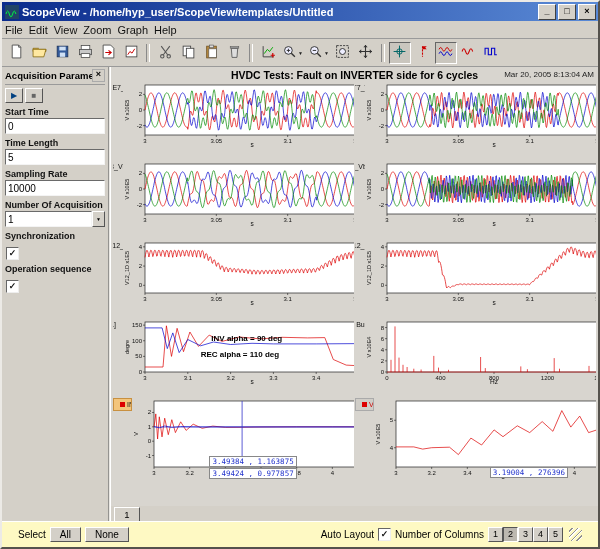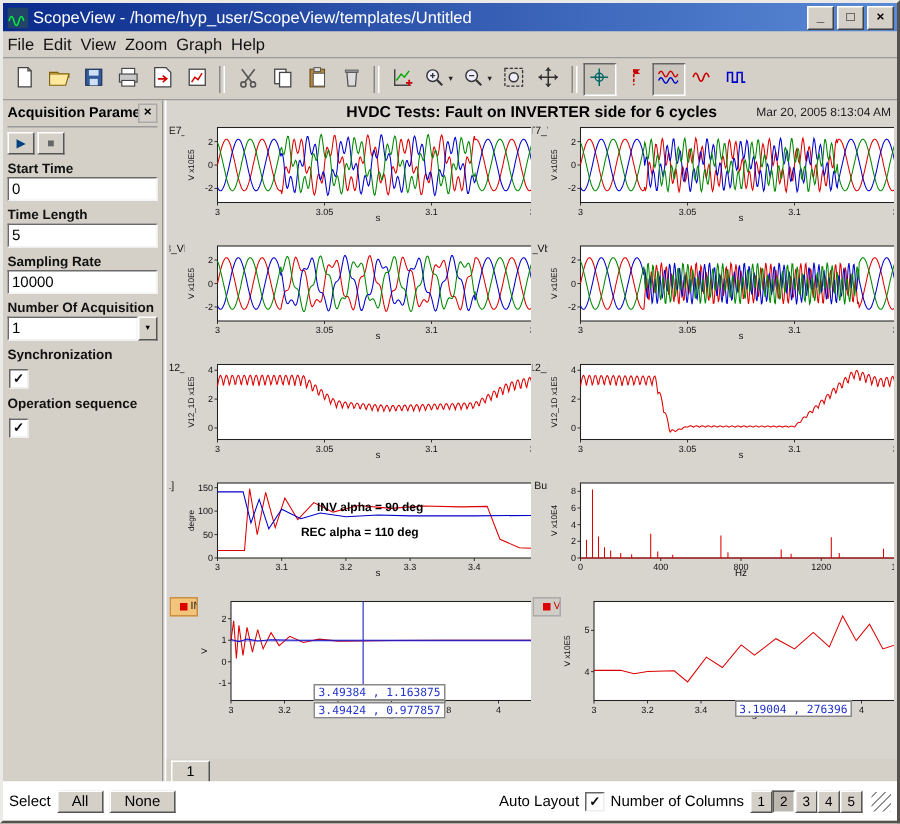--- a/index.html
+++ b/index.html
@@ -1,21 +1,21 @@
 <!DOCTYPE html>
 <html><head>
 <meta charset="utf-8">
 <style>
   html,body{margin:0;padding:0}
   body{width:600px;height:549px;overflow:hidden;font-family:"Liberation Sans",sans-serif;background:#d4d0c8}
   .window{width:600px;height:549px;display:flex;flex-direction:column;background:#d4d0c8;border:2px solid;border-color:#eceae6 #55524d #55524d #eceae6;box-sizing:border-box}
   .titlebar{height:19px;flex:0 0 19px;background:linear-gradient(90deg,#0b2b8c,#5a8ad6);display:flex;align-items:center;padding:0 2px;color:#fff}
   .app-icon{width:14px;height:14px;margin:0 3px 0 1px}
   .app-icon svg{display:block}
-  .title-text{flex:1;font-size:11px;font-weight:normal;white-space:nowrap;overflow:hidden}
+  .title-text{flex:1;font-size:11px;font-weight:bold;white-space:nowrap;overflow:hidden}
   .win-btn{width:16px;height:14px;margin-left:2px;background:#d4d0c8;border:1px solid;border-color:#fff #404040 #404040 #fff;color:#000;font-size:9px;line-height:12px;text-align:center;font-weight:bold}
   .menubar{height:17px;flex:0 0 17px;display:flex;align-items:center;font-size:11px;background:#d4d0c8;border-bottom:1px solid #9a9a9a}
   .menu-item{padding:1px 3px;color:#111}
   .toolbar{height:27px;flex:0 0 27px;display:flex;align-items:center;padding:0 3px;background:#d4d0c8;border-bottom:1px solid #9a9a9a;gap:1px}
   .tool-btn{height:22px;min-width:22px;display:flex;align-items:center;justify-content:center;background:#d4d0c8;border:1px solid transparent;padding:0 1px}
   .tool-btn.pressed{border-color:#666 #fff #fff #666;background:#cac6be}
   .tool-btn .dd{font-size:5px;margin-left:1px;color:#222}
   .tb-sep{width:2px;height:18px;border-left:1px solid #8a8a8a;border-right:1px solid #fff;margin:0 3px}
   .content{flex:1;display:flex;min-height:0}
   .sidebar{width:100px;flex:0 0 100px;background:#d4d0c8;border-right:2px groove #e8e6e2;padding:1px 3px;overflow:hidden}
@@ -44,21 +44,21 @@
   .mk.dash{width:8px;height:2px}
   .mk.sq{width:5px;height:5px}
   .chart svg{display:block;width:100%}
   .readouts{position:absolute;display:flex;flex-direction:column;gap:1px}
   .readouts.center{left:40%;bottom:14px}
   .readouts.right{right:28px;bottom:15px}
   .ro-line{background:#fff;border:1px solid #888;color:#2233cc;font-size:7.5px;padding:0 2px;line-height:9px;font-family:"DejaVu Sans Mono",monospace}
   .statusbar{height:14px;flex:0 0 14px;font-size:9.5px;padding:1px 4px;border:1px solid;border-color:#8a8a8a #fff #fff #8a8a8a;background:#d4d0c8;white-space:nowrap;overflow:hidden}
   .tabbar{height:15px;flex:0 0 15px;display:flex;align-items:flex-end;background:#d4d0c8;padding-left:3px}
   .tab{min-width:16px;text-align:center;font-size:9.5px;background:#d4d0c8;border:1px solid;border-color:#fff #555 #555 #fff;border-bottom:none;padding:0 4px;height:13px;line-height:13px}
-  .bottombar{height:25px;flex:0 0 25px;display:flex;align-items:center;gap:4px;padding:0 4px;border-top:1px solid #fff;background:#ffffff;font-size:10px}
+  .bottombar{height:25px;flex:0 0 25px;display:flex;align-items:center;gap:4px;padding:0 16px;border-top:1px solid #fff;background:#fef9c3;font-size:10px}
   .btn3d{background:#d4d0c8;border:1px solid;border-color:#fff #555 #555 #fff;font-size:10px;padding:1px 9px;font-family:inherit}
   .spacer{flex:1}
   .col-btn{width:15px;height:15px;background:#d4d0c8;border:1px solid;border-color:#fff #555 #555 #fff;font-size:9px;text-align:center;line-height:13px;padding:0;font-family:inherit}
   .col-btn.pressed{border-color:#555 #fff #fff #555;background:#bcb8b0}
   .grip{width:13px;height:13px;margin-left:2px;background:repeating-linear-gradient(135deg,transparent 0 2px,#909090 2px 3px,#fff 3px 4px)}
 </style>
 </head>
 <body>
 
 <div class="window">

